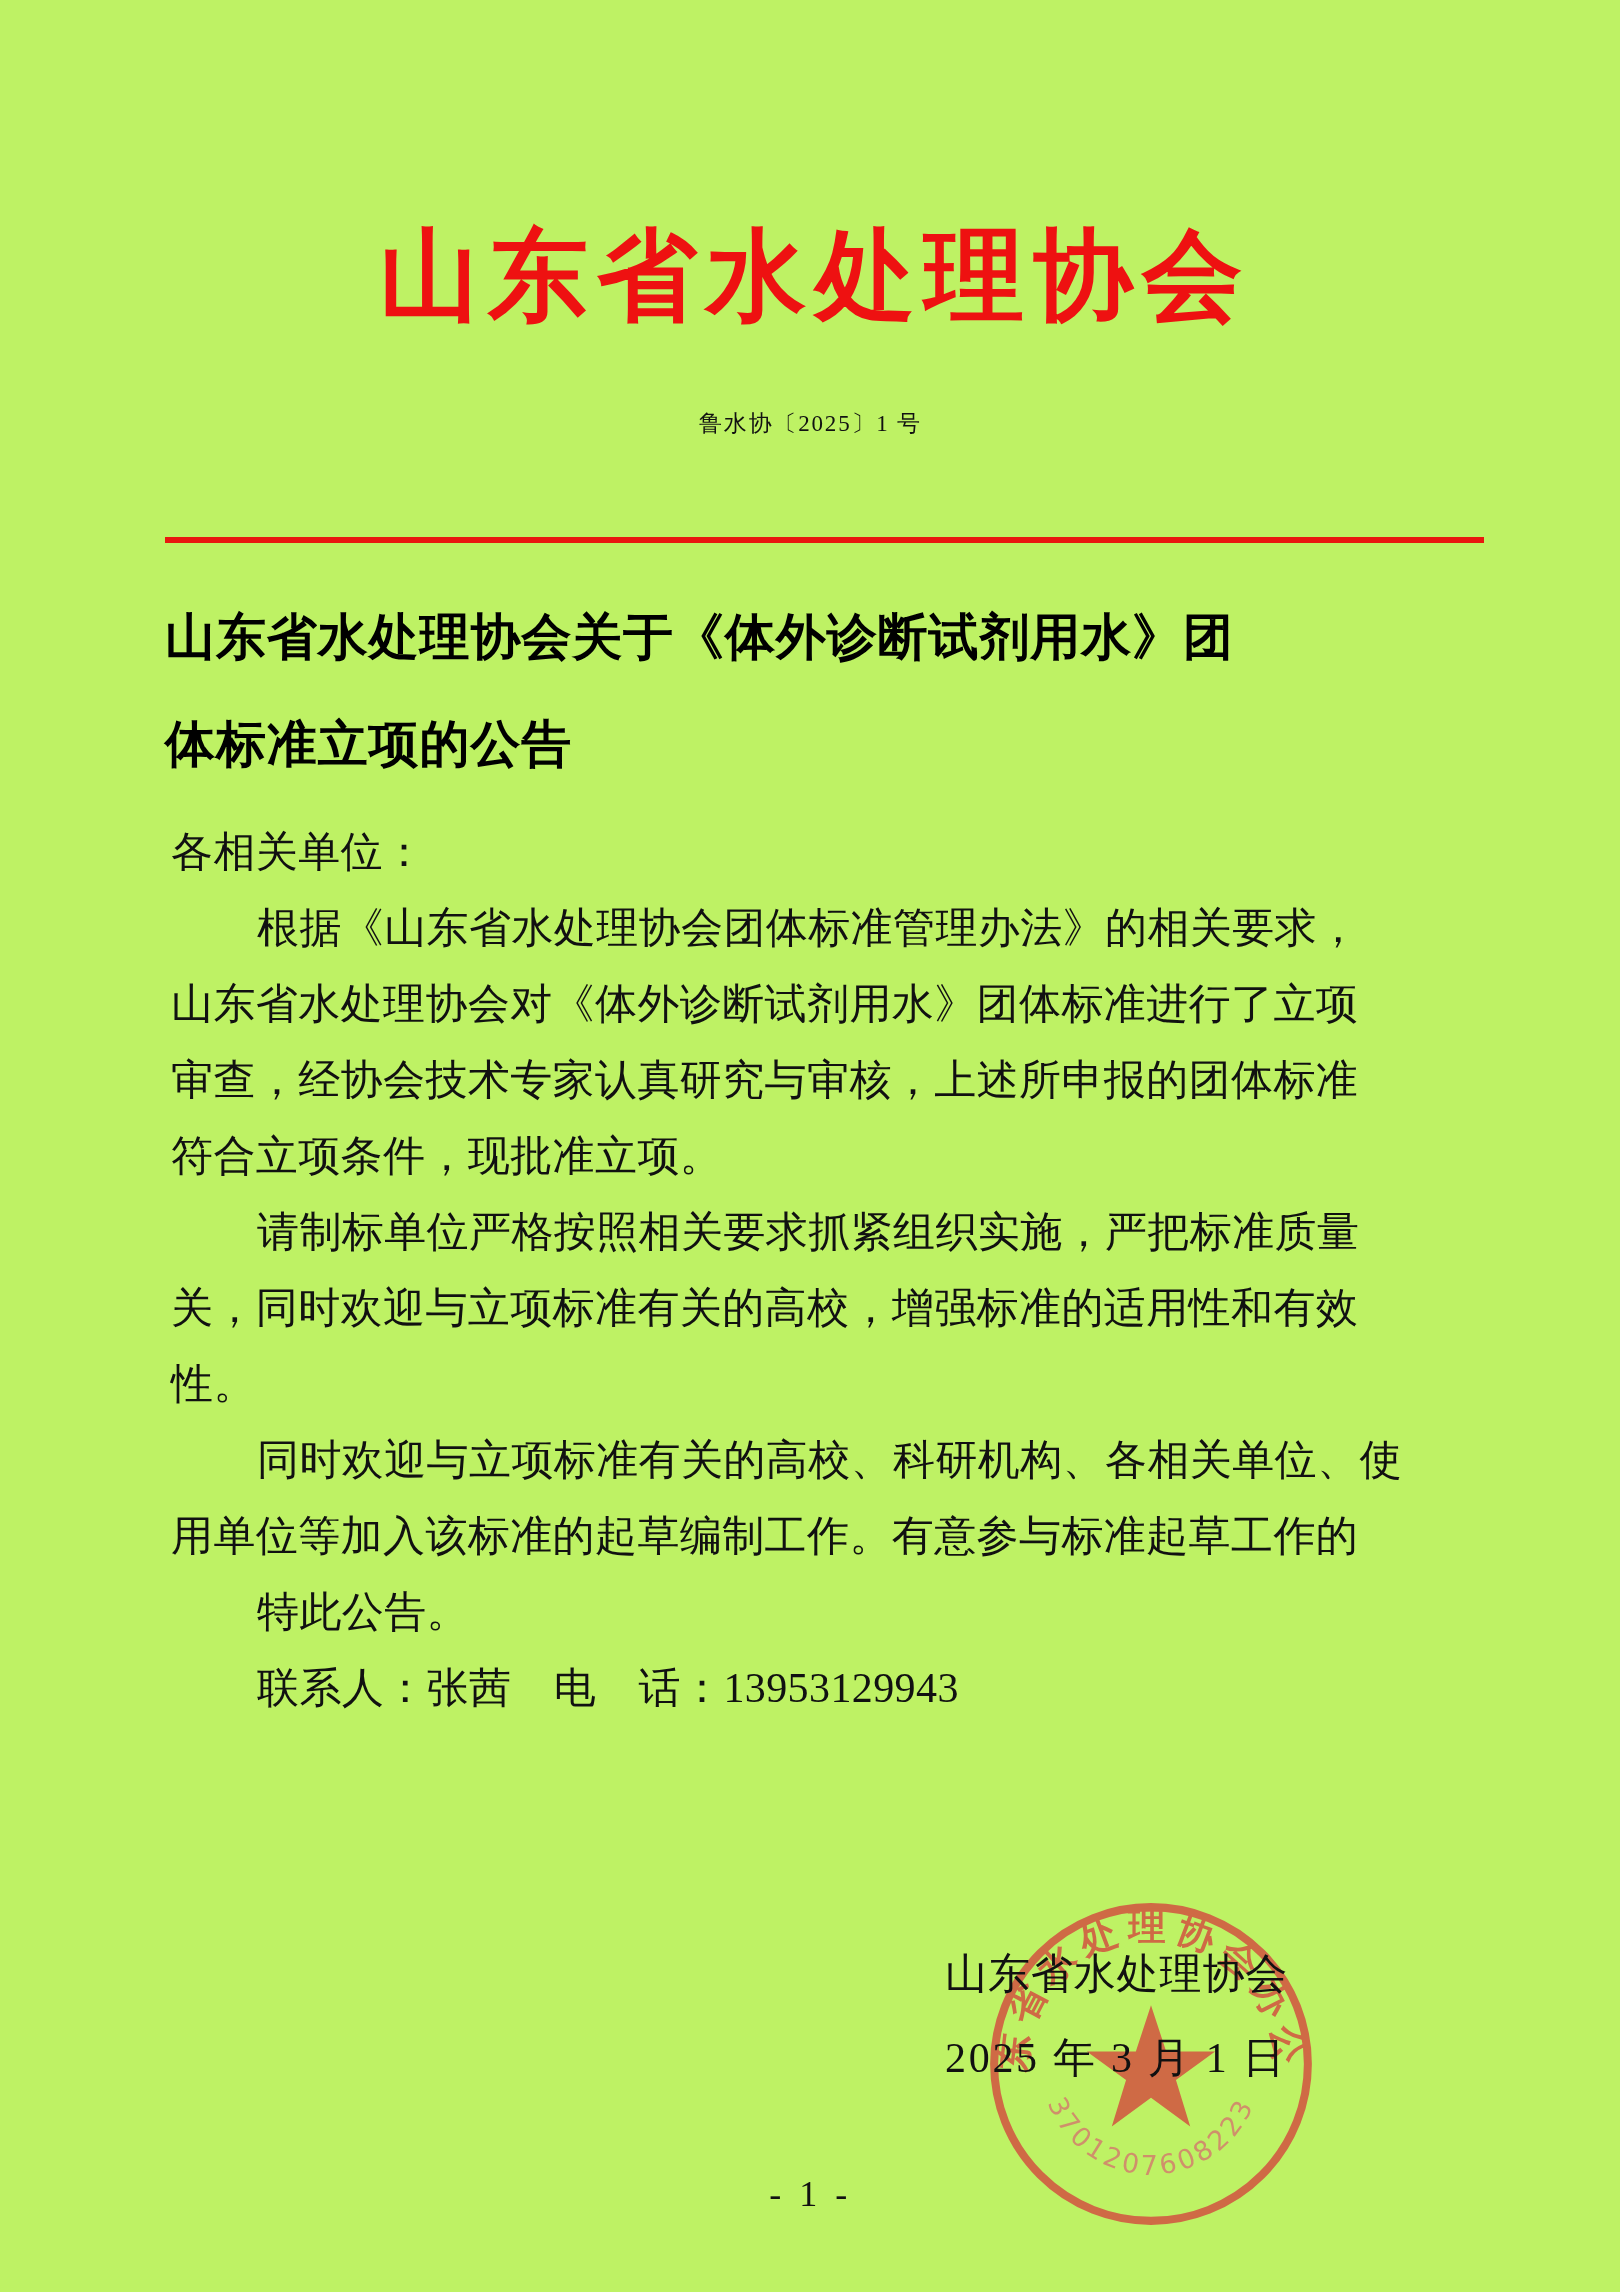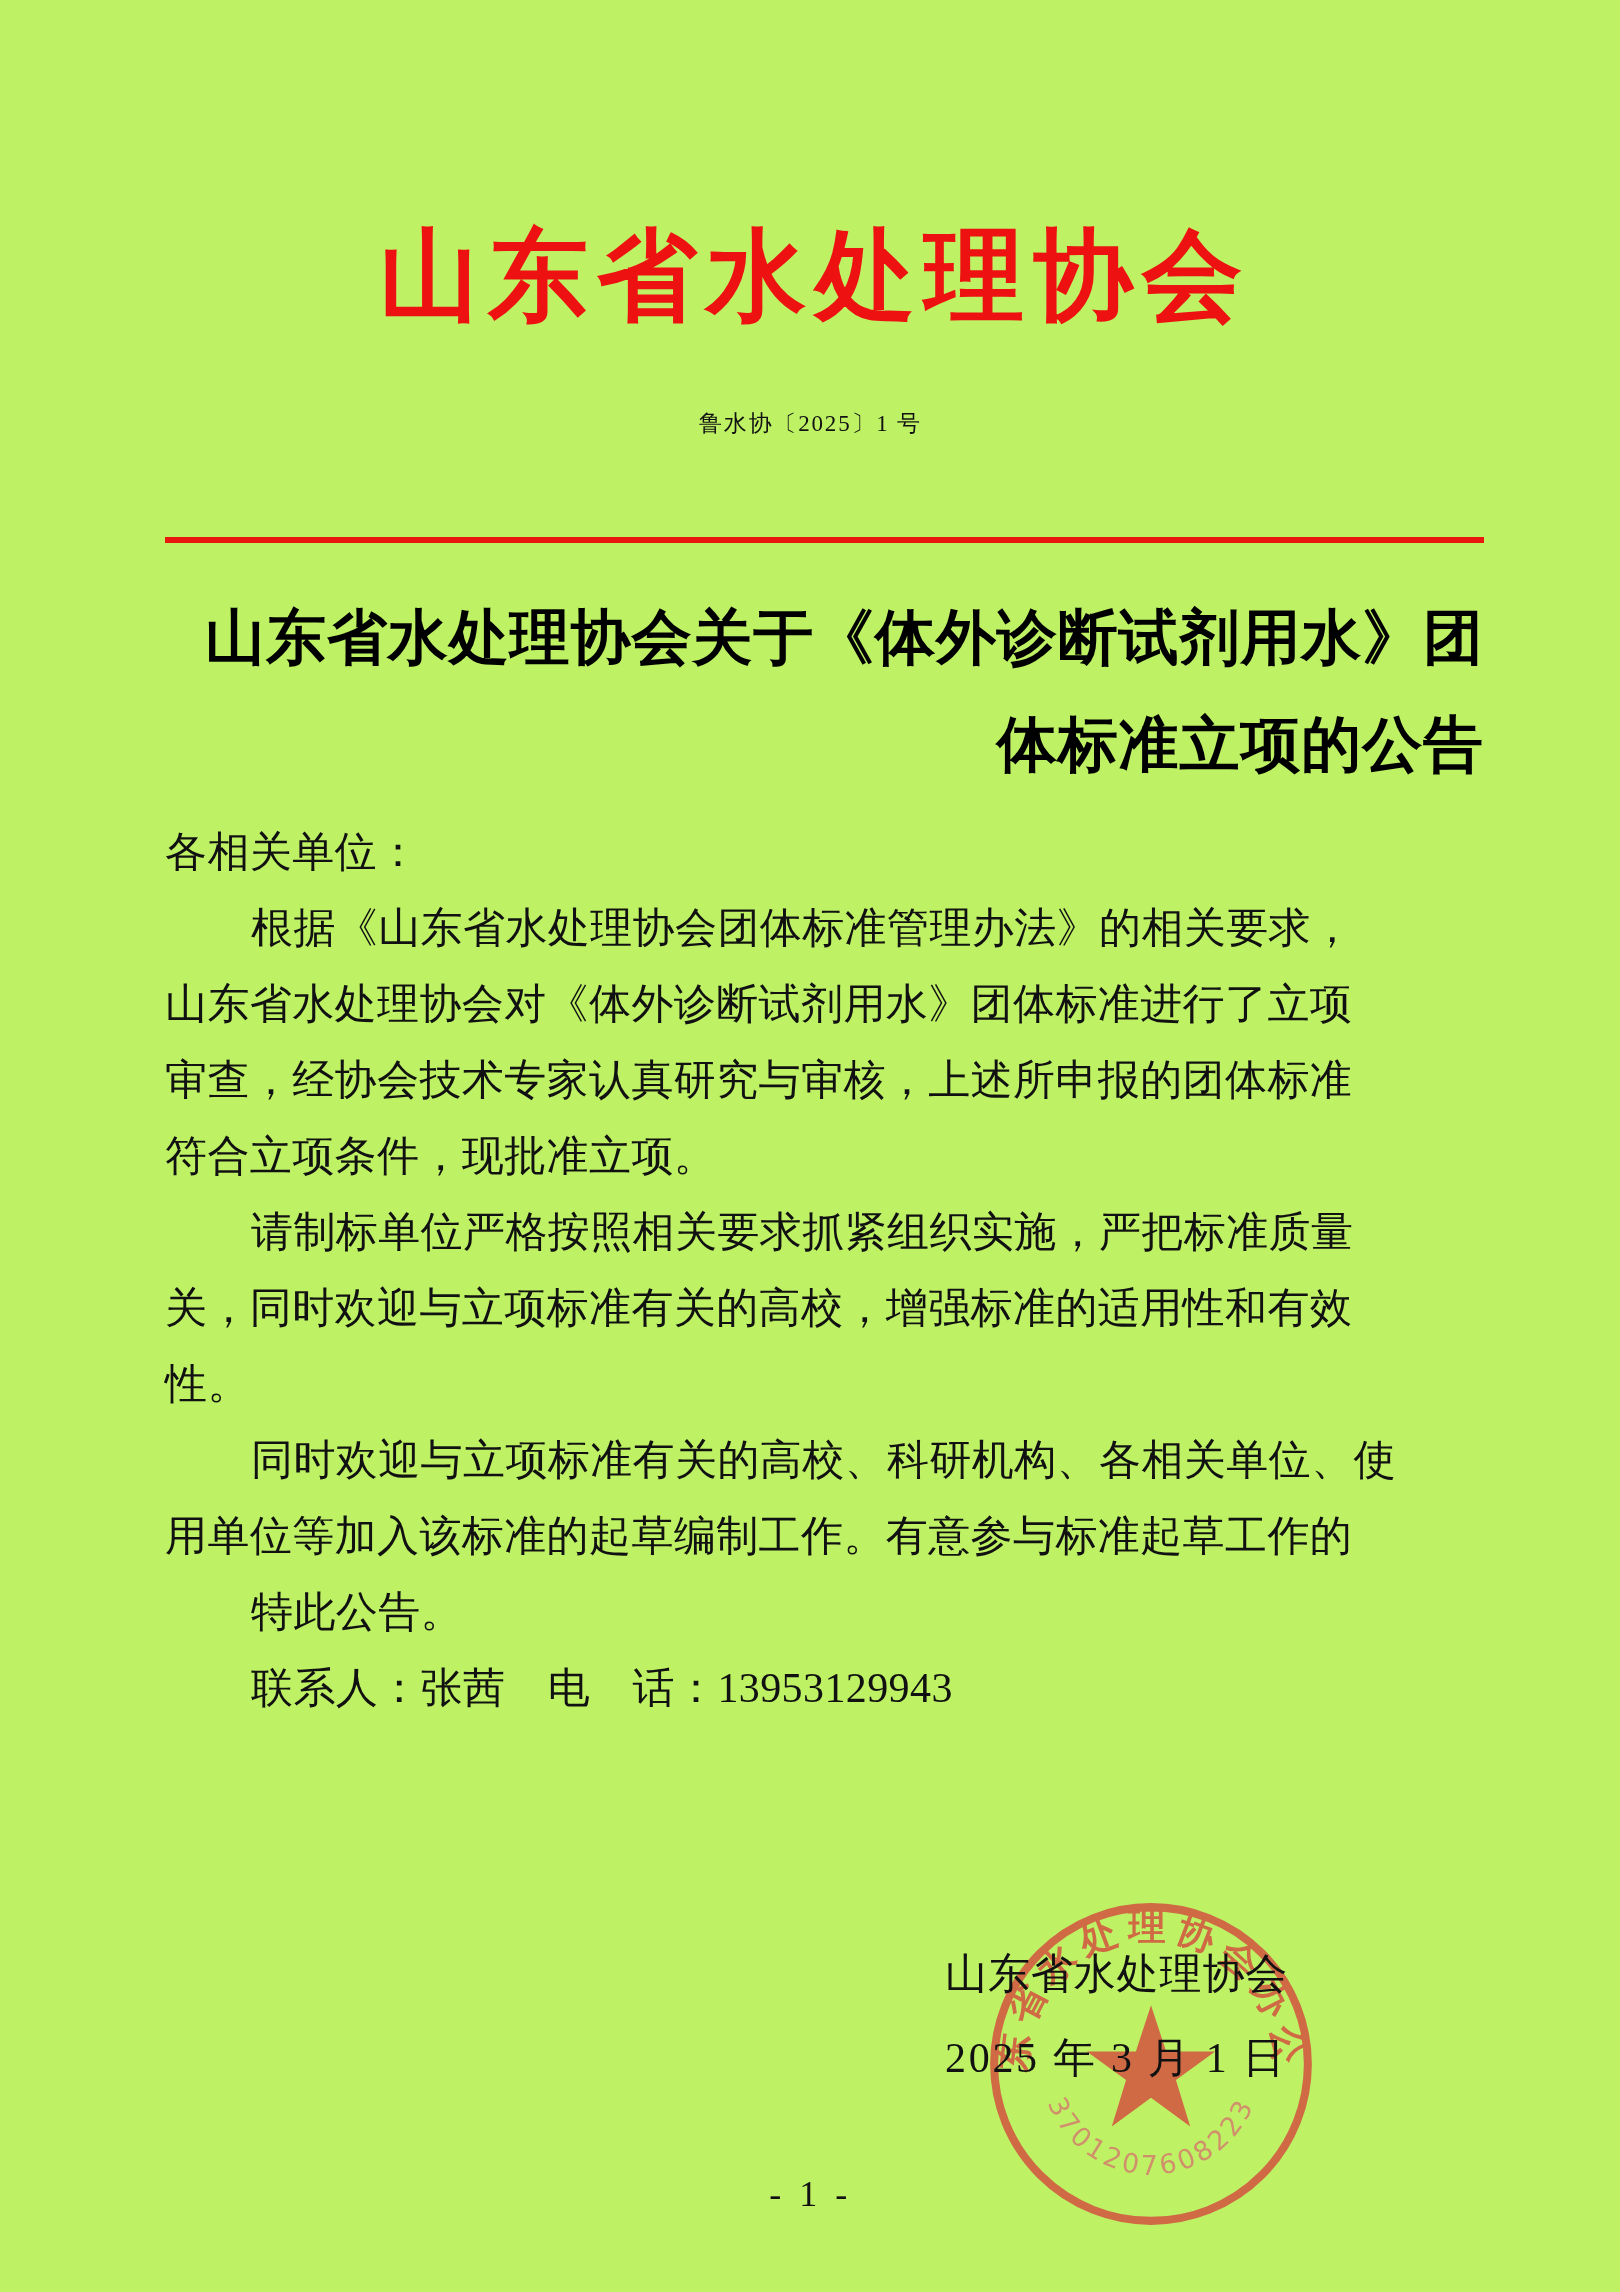--- a/index.html
+++ b/index.html
@@ -57,25 +57,25 @@
     height: 6.2px;
     background: #e8180f;
   }
 
   
   .doc-title {
     position: absolute;
     left: 165px;
     top: 584px;
     width: 1319px;
-    text-align: right;
+    text-align: left;
     color: #000000;
     font-family: "DejaVu Sans", "Liberation Sans", sans-serif;
     font-weight: bold;
-    font-size: 60px;
+    font-size: 50px;
     line-height: 107px;
     letter-spacing: 0.9px;
   }
   .doc-title-line {
     display: block;
     white-space: nowrap;
   }
 
   
   .body-block {
@@ -86,20 +86,21 @@
     color: #111111;
     font-family: "Liberation Serif", "DejaVu Serif", serif;
     font-size: 42px;
     line-height: 76px;
     letter-spacing: 0.4px;
   }
   .body-line {
     display: block;
     white-space: nowrap;
     height: 76px;
+    margin-left: 6px;
   }
   .body-line.indent { text-indent: 86px; }
 
   
   .signature {
     position: absolute;
     left: 945px;
     top: 1932px;
     width: 410px;
     color: #111111;

